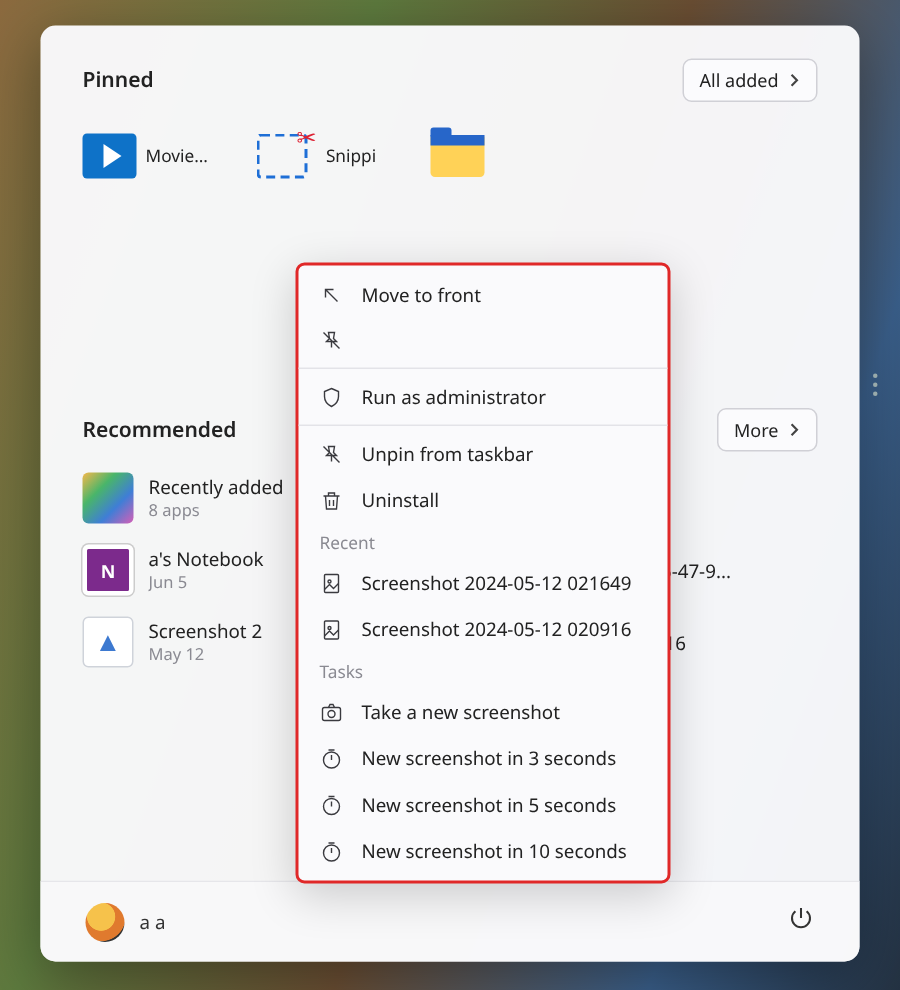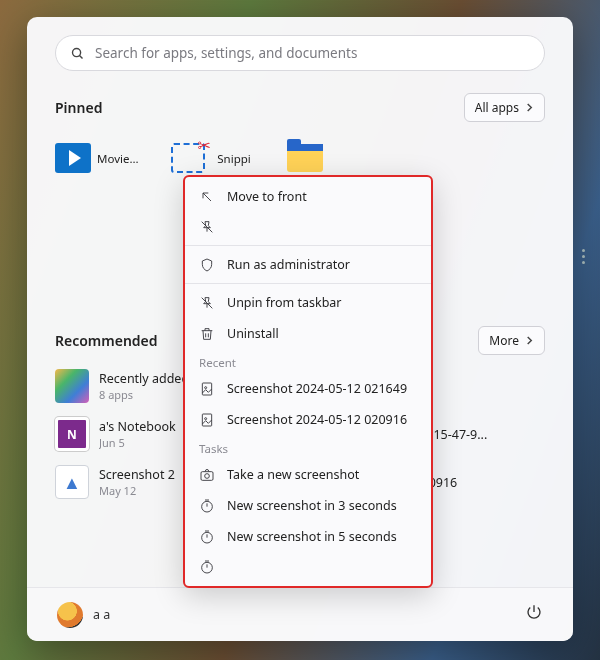--- a/index.html
+++ b/index.html
@@ -73,55 +73,48 @@
     border-radius:0 0 10px 10px;
   }
   .user { display:flex; align-items:center; gap:10px; }
   .avatar { width:26px; height:26px; border-radius:50%; background:radial-gradient(circle at 40% 35%, #f6c24b 0 40%, #e07a2e 42% 70%, #333 72% 100%); }
   .user span { font-size:12.5px; color:#333; }
   .power svg { width:18px; height:18px; stroke:#333; }
 
   
   .ctx {
     position:absolute;
-    left:183px; top:175px;
+    left:197px; top:175px;
     width:250px;
     background:#fafafc;
     border:1px solid #e02828;
     border-width:2px;
     border-radius:6px;
     box-shadow:0 8px 30px rgba(0,0,0,0.18);
     padding:4px 0;
     z-index:50;
   }
   .ctx .mi { display:flex; align-items:center; gap:12px; padding:7px 14px; font-size:12.5px; color:#222; }
   .ctx .mi .ic { width:16px; height:16px; flex:none; display:flex; align-items:center; justify-content:center; }
   .ctx .mi .ic svg { width:16px; height:16px; stroke:#3a3a3f; fill:none; stroke-width:1.4; }
   .ctx hr { border:none; border-top:1px solid #e3e3e8; margin:3px 0; }
   .ctx .grp { padding:6px 14px 3px; font-size:11.5px; color:#8a8a92; }
 </style>
 </head>
 <body>
 
 <div class="start-panel">
 
-  <div class="search-bar">
-    <svg viewBox="0 0 24 24" fill="none" stroke-width="2.2">
-        <circle cx="10.5" cy="10.5" r="6.5"></circle>
-        <line x1="20" y1="20" x2="15.2" y2="15.2"></line>
-      </svg>
-    <span>Search for apps, settings, and documents</span>
-  </div>
 
   <div class="content">
 
     <div class="section-head">
       <h3>Pinned</h3>
       <div class="pill-btn">
-        <span>All apps</span>
+        <span>All added</span>
         <svg viewBox="0 0 10 10" fill="none" stroke-width="1.6">
             <path d="M3 1 L7 5 L3 9"></path>
           </svg>
       </div>
     </div>
 
     <div class="pinned-row">
       <div class="pinned-app">
         <div class="tile">
             <div class="ico-movies"></div>
@@ -313,14 +306,15 @@
       </span>
     <span>New screenshot in 5 seconds</span>
   </div>
   <div class="mi">
     <span class="ic">
         <svg viewBox="0 0 24 24">
           <circle cx="12" cy="13" r="8"></circle>
           <path d="M12 13V8M9 3h6"></path>
         </svg>
       </span>
+    <span>New screenshot in 10 seconds</span>
   </div>
 </div>
 
 </body></html>

